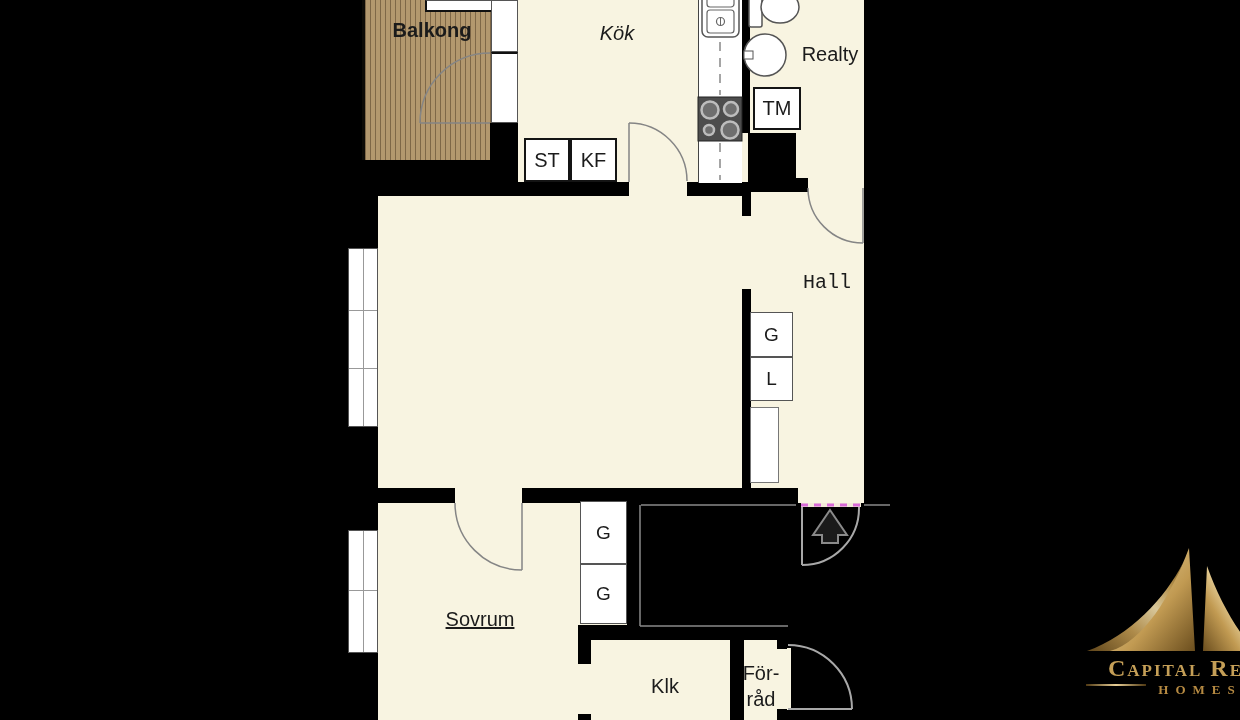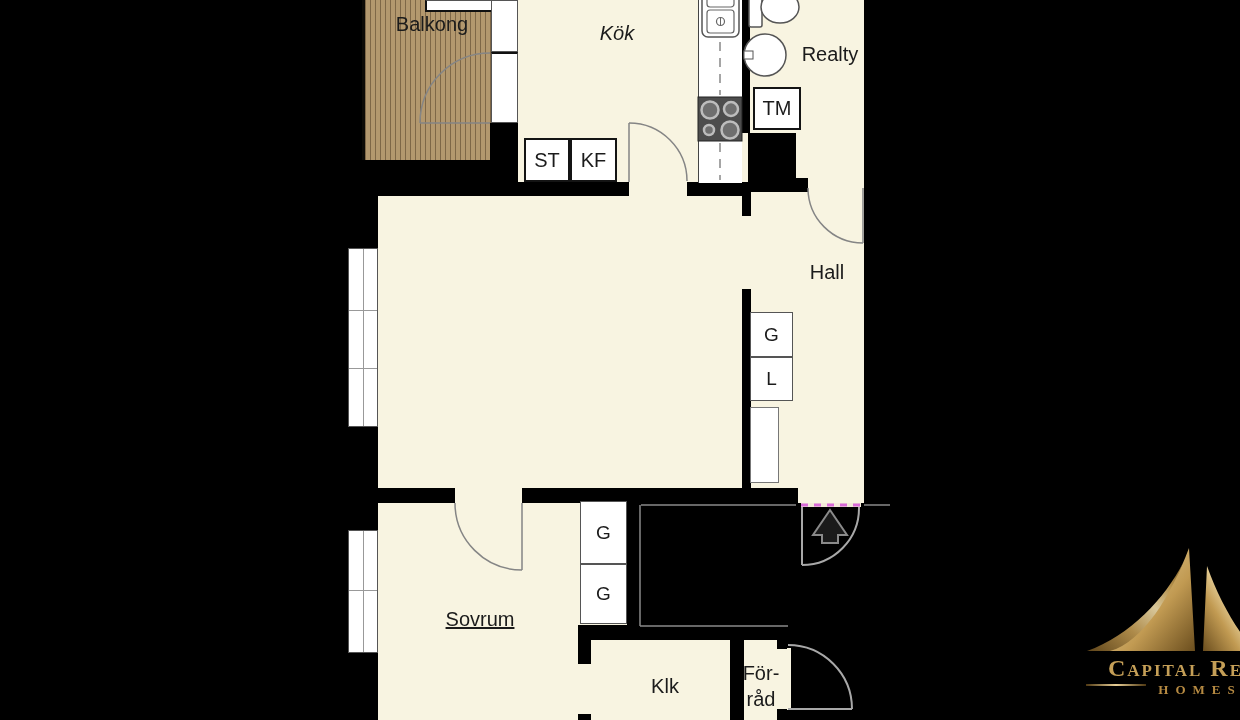--- a/index.html
+++ b/index.html
@@ -158,24 +158,24 @@
       <path d="M641,505 H796"></path>
       <path d="M864,505 H890"></path>
     </g>
 
     <path d="M801,505 H861" stroke="#f2ead8" stroke-width="4"></path>
     <path d="M801,505 H861" stroke="#d86ad8" stroke-width="3" stroke-dasharray="7 6"></path>
 
     <polygon points="830,510 847,535 838,535 838,543 822,543 822,535 813,535" fill="#1a1a1a" stroke="#8a8a8a" stroke-width="2"></polygon>
   </svg>
 
-  <div class="lbl" style="left:377px;top:12px;width:110px;">Balkong</div>
+  <div class="lbl" style="left:377px;top:18px;width:110px;font-weight:bold;">Balkong</div>
   <div class="lbl" style="left:567px;top:21px;width:100px;font-style:italic;">Kök</div>
   <div class="lbl" style="left:780px;top:42px;width:100px;">Realty</div>
-  <div class="lbl" style="left:777px;top:260px;width:100px;">Hall</div>
+  <div class="lbl" style="left:777px;top:271px;width:100px;font-family:Liberation Mono, monospace;">Hall</div>
   <div class="lbl" style="left:430px;top:607px;width:100px;text-decoration:underline;">Sovrum</div>
   <div class="lbl" style="left:625px;top:674px;width:80px;">Klk</div>
   <div class="lbl" style="left:732px;top:660px;width:58px;line-height:26px;">
     <div>För-</div>
     <div>råd</div>
   </div>
 
   <svg width="170" height="120" style="left:1085px;top:538px;" viewBox="0 0 170 120">
     <defs>
       <linearGradient id="gold" x1="0" y1="1" x2="1" y2="0">

